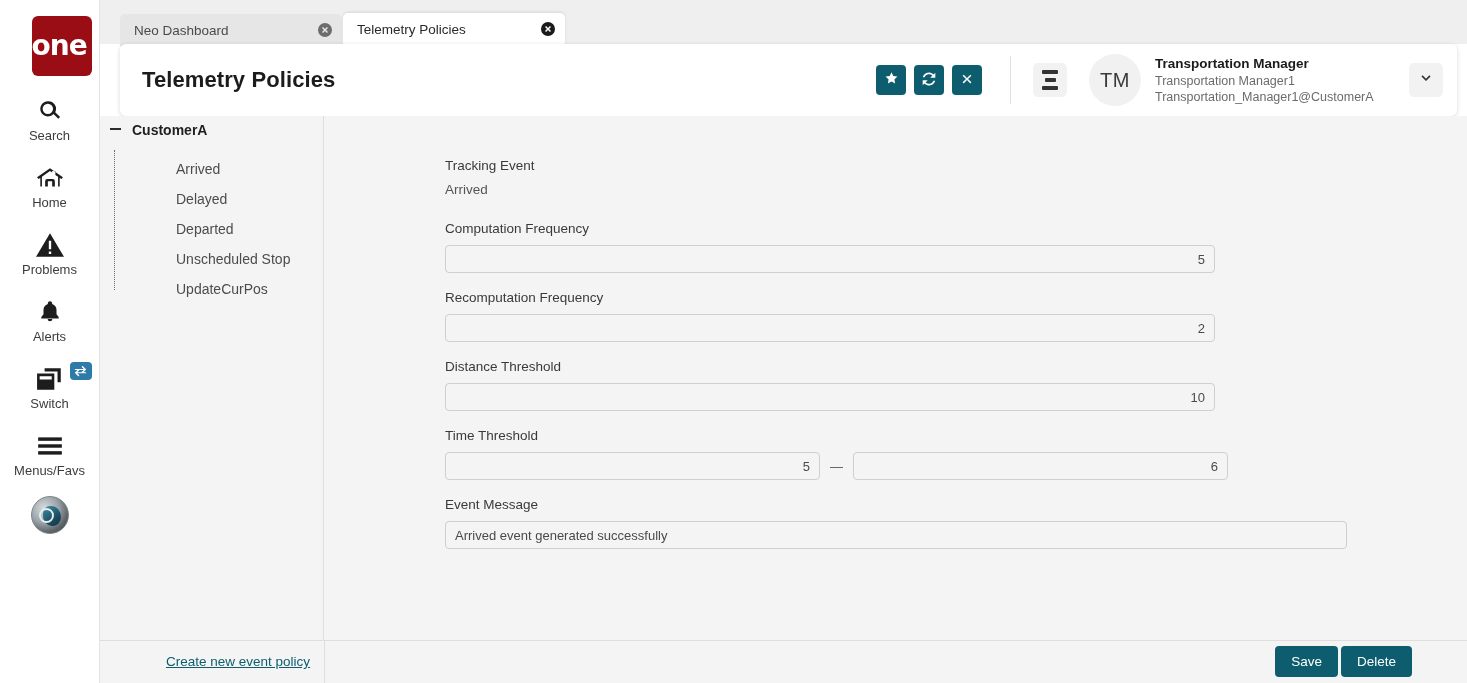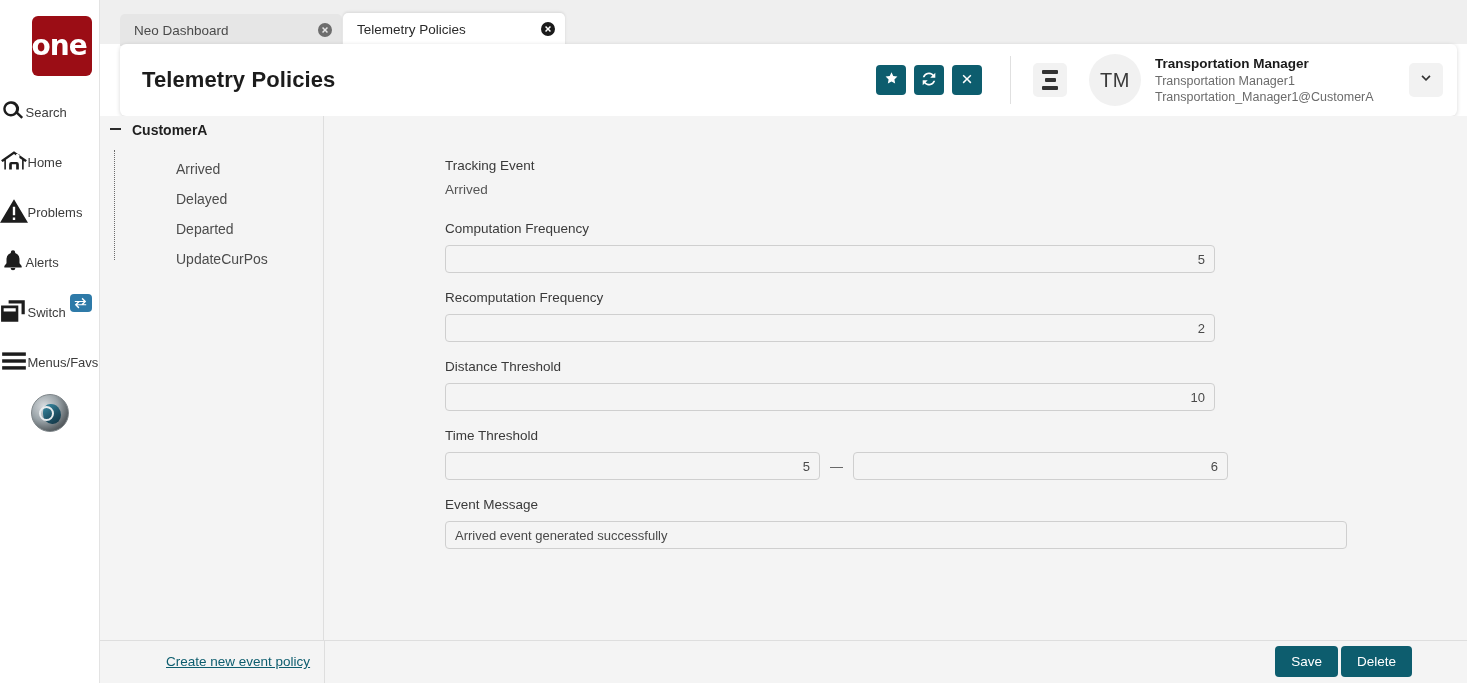--- a/index.html
+++ b/index.html
@@ -22,21 +22,21 @@
     width: 60px; height: 60px; margin-top: 16px;
     background: #9b0d15; border-radius: 6px;
     display: flex; align-items: center; justify-content: flex-start; margin-left: 24px;
   }
   .logo-text {
     color: #fff; font-size: 28px; font-weight: 700; letter-spacing: -1px;
     font-family: "DejaVu Sans", sans-serif; line-height: 1;
   }
   .rail-item {
     width: 100px; margin-top: 20px;
-    display: flex; flex-direction: row; align-items: center;
+    display: flex; flex-direction: column; align-items: center;
     cursor: pointer; position: relative;
   }
   .rail-icon { height: 30px; display: flex; align-items: center; justify-content: center; }
   .rail-icon svg { fill: #1d1d1d; }
   .rail-label {
     font-size: 13px; color: #3c3c3c; margin-top: 2px;
     font-family: "Liberation Sans", sans-serif;
   }
   .switch-badge {
     position: absolute; right: 8px; top: -2px;
@@ -342,20 +342,21 @@
         <span class="tree-toggle">
             <i></i>
           </span>
         <span class="tree-root-label">CustomerA</span>
       </div>
       <div class="tree-children">
         <div class="tree-guide"></div>
         <div class="tree-child">Arrived</div>
         <div class="tree-child">Delayed</div>
         <div class="tree-child">Departed</div>
+        <div class="tree-child">Unscheduled Stop</div>
         <div class="tree-child">UpdateCurPos</div>
       </div>
     </div>
 
     <div class="form-pane">
 
       <div class="field" style="top:22px">
         <div class="field-label">Tracking Event</div>
         <div class="static-val">Arrived</div>
       </div>

